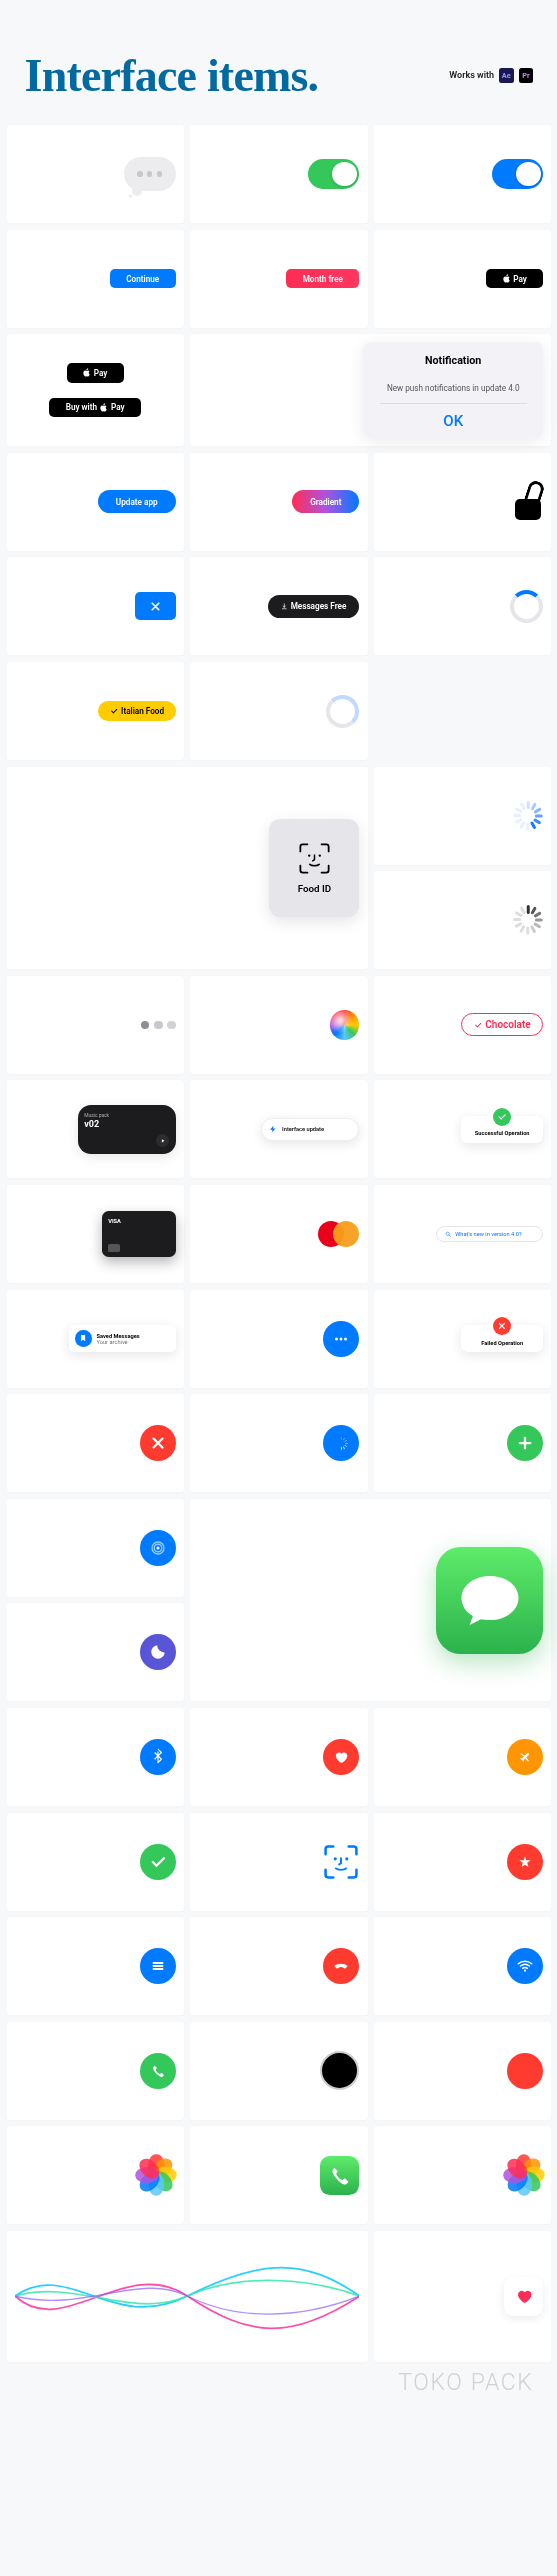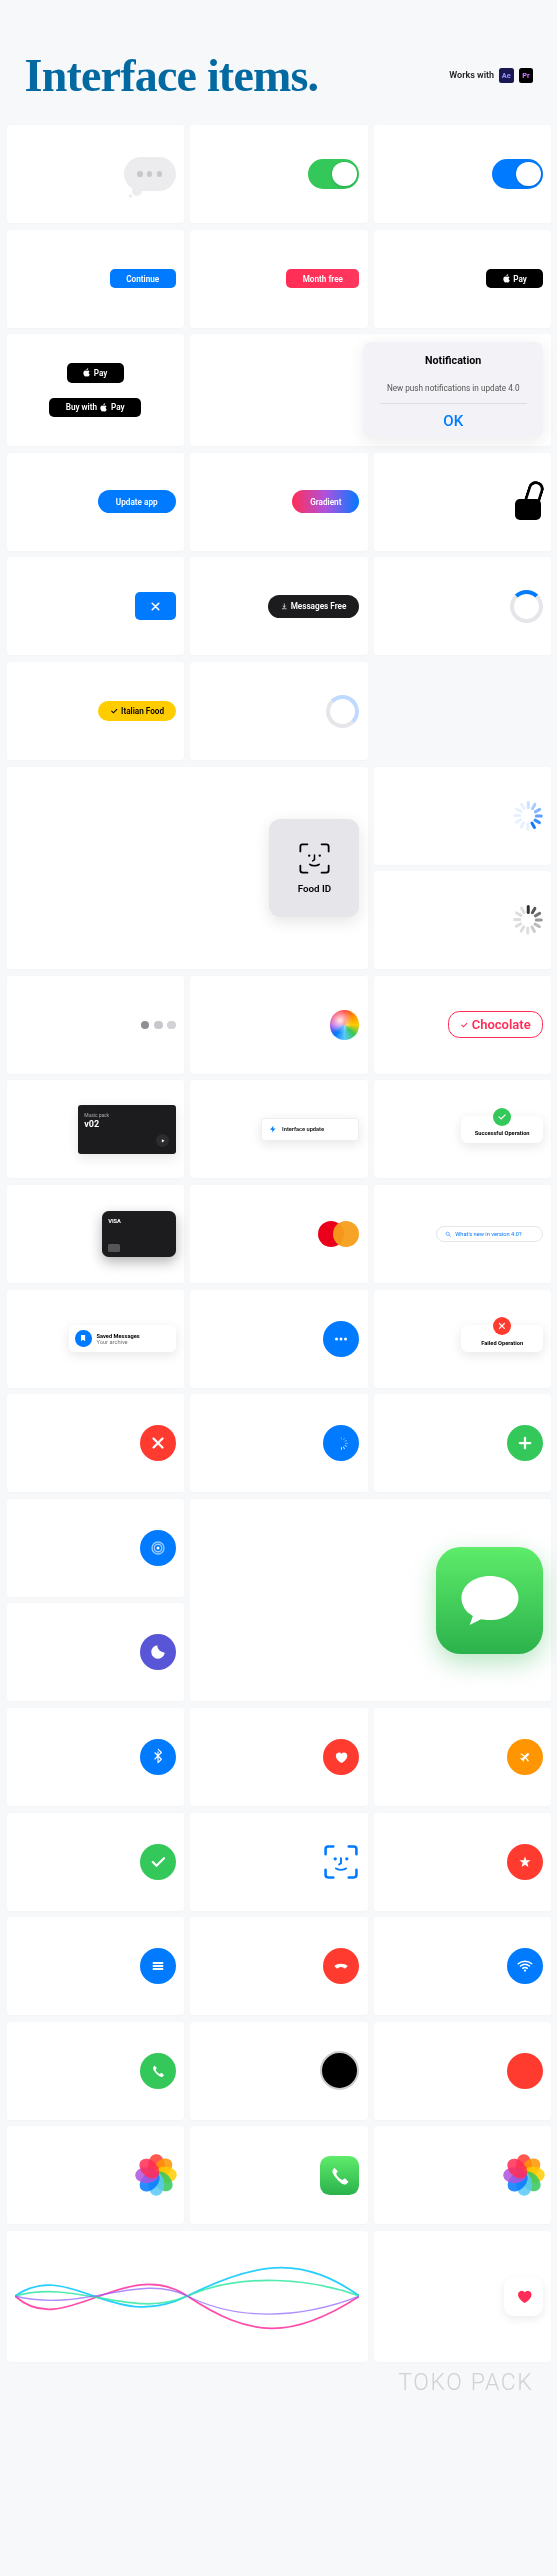--- a/index.html
+++ b/index.html
@@ -69,21 +69,21 @@
 
   
   .btn{border-radius:4.9px; padding:4.9px 16.4px; font-size:8.2px; font-weight:600; color:#fff; display:inline-flex; align-items:center; gap:3.3px;}
   .btn-blue{background:#007aff;}
   .btn-pink{background:linear-gradient(90deg,#ff2d55,#ff375f);}
   .btn-black{background:#000;}
   .btn-dark{background:#1c1c1e; border-radius:14.8px; padding:6.6px 13px;}
   .btn-gradient{background:linear-gradient(90deg,#ff2d55,#af52de,#007aff); border-radius:14.8px; padding:6.6px 18px;}
   .btn-bluepill{background:#007aff; border-radius:14.8px; padding:6.6px 18px;}
   .btn-yellow{background:#ffcc00; color:#000; border-radius:11.5px; padding:4.9px 11.5px; font-size:8.2px;}
-  .btn-outline-pink{border:1.2px solid #ff2d55; color:#ff2d55; background:transparent; border-radius:11.5px; padding:4.9px 11.5px; font-size:13px;}
+  .btn-outline-pink{border:1.2px solid #ff2d55; color:#ff2d55; background:transparent; border-radius:11.5px; padding:4.9px 11.5px; font-size:10px;}
 
   .apple-logo{width:7.4px;height:9px;display:inline-block;}
   .apple-logo svg{width:100%;height:100%;fill:currentColor;}
 
   
   .span2{grid-column: span 2;}
   .notif{
     background:#f2f2f7; border-radius:8.2px; padding:11.5px 16.4px 0 16.4px;
     text-align:center; width:180px;
     box-shadow:0 3.3px 16.4px rgba(0,0,0,0.08);
@@ -118,21 +118,21 @@
 
   
   .dots3{display:flex;gap:4.9px;}
   .dots3 span{width:8.2px;height:8.2px;border-radius:50%;}
 
   
   .rainbow{width:29.5px;height:29.5px;border-radius:50%;background:conic-gradient(#ff3b30,#ff9500,#ffcc00,#34c759,#5ac8fa,#007aff,#af52de,#ff2d55,#ff3b30);position:relative;}
   .rainbow:after{content:"";position:absolute;inset:0;border-radius:50%;background:radial-gradient(circle at 35% 35%, rgba(255,255,255,0.9) 0%, rgba(255,255,255,0) 45%);}
 
   
-  .mini-card{width:98px;border-radius:3px;box-shadow:0 3.3px 11.5px rgba(0,0,0,0.1);font-size:5.7px;padding:6.6px;}
+  .mini-card{width:98px;border-radius:13px;box-shadow:0 3.3px 11.5px rgba(0,0,0,0.1);font-size:5.7px;padding:6.6px;}
   .mini-dark{background:#1c1c1e;color:#fff;}
   .mini-light{background:#fff;color:#111;border:0.8px solid #eee;}
   .success-card{background:#fff;border-radius:6.6px;padding:11.5px 8.2px 6.6px;width:82px;box-shadow:0 3.3px 11.5px rgba(0,0,0,0.1);text-align:center;font-size:5.7px;}
   .fail-card{background:#fff;border-radius:6.6px;padding:11.5px 8.2px 6.6px;width:82px;box-shadow:0 3.3px 11.5px rgba(0,0,0,0.1);text-align:center;font-size:5.7px;}
   .status-circ{width:18px;height:18px;border-radius:50%;display:flex;align-items:center;justify-content:center;margin:-19.7px auto 4.9px;}
   .credit-card{width:74px;height:46px;background:#1c1c1e;border-radius:6.6px;box-shadow:0 4.9px 13px rgba(0,0,0,0.3);padding:6.6px;color:#999;font-size:4.9px;position:relative;}
   .mastercard{width:41px;height:26px;position:relative;}
   .mastercard:before,.mastercard:after{content:"";position:absolute;width:26px;height:26px;border-radius:50%;}
   .mastercard:before{background:#eb001b;left:0;}
   .mastercard:after{background:#f79e1b;right:0;mix-blend-mode:normal;opacity:.95;}

